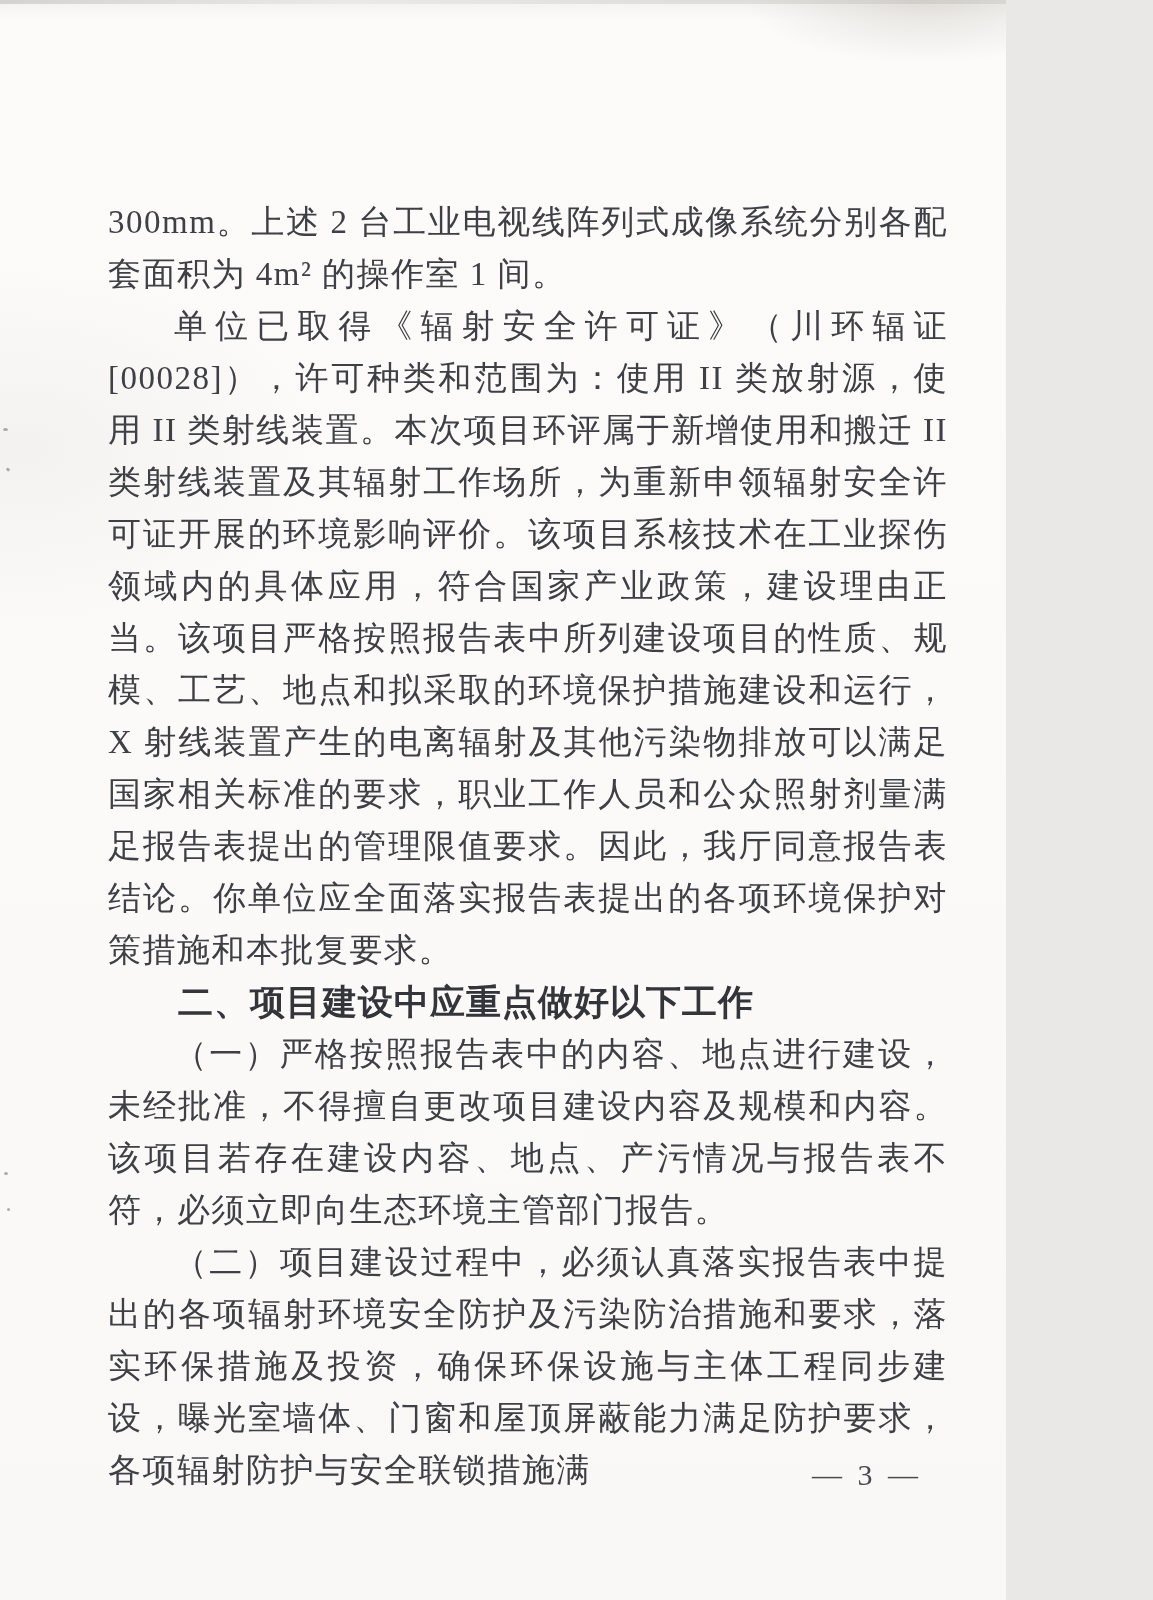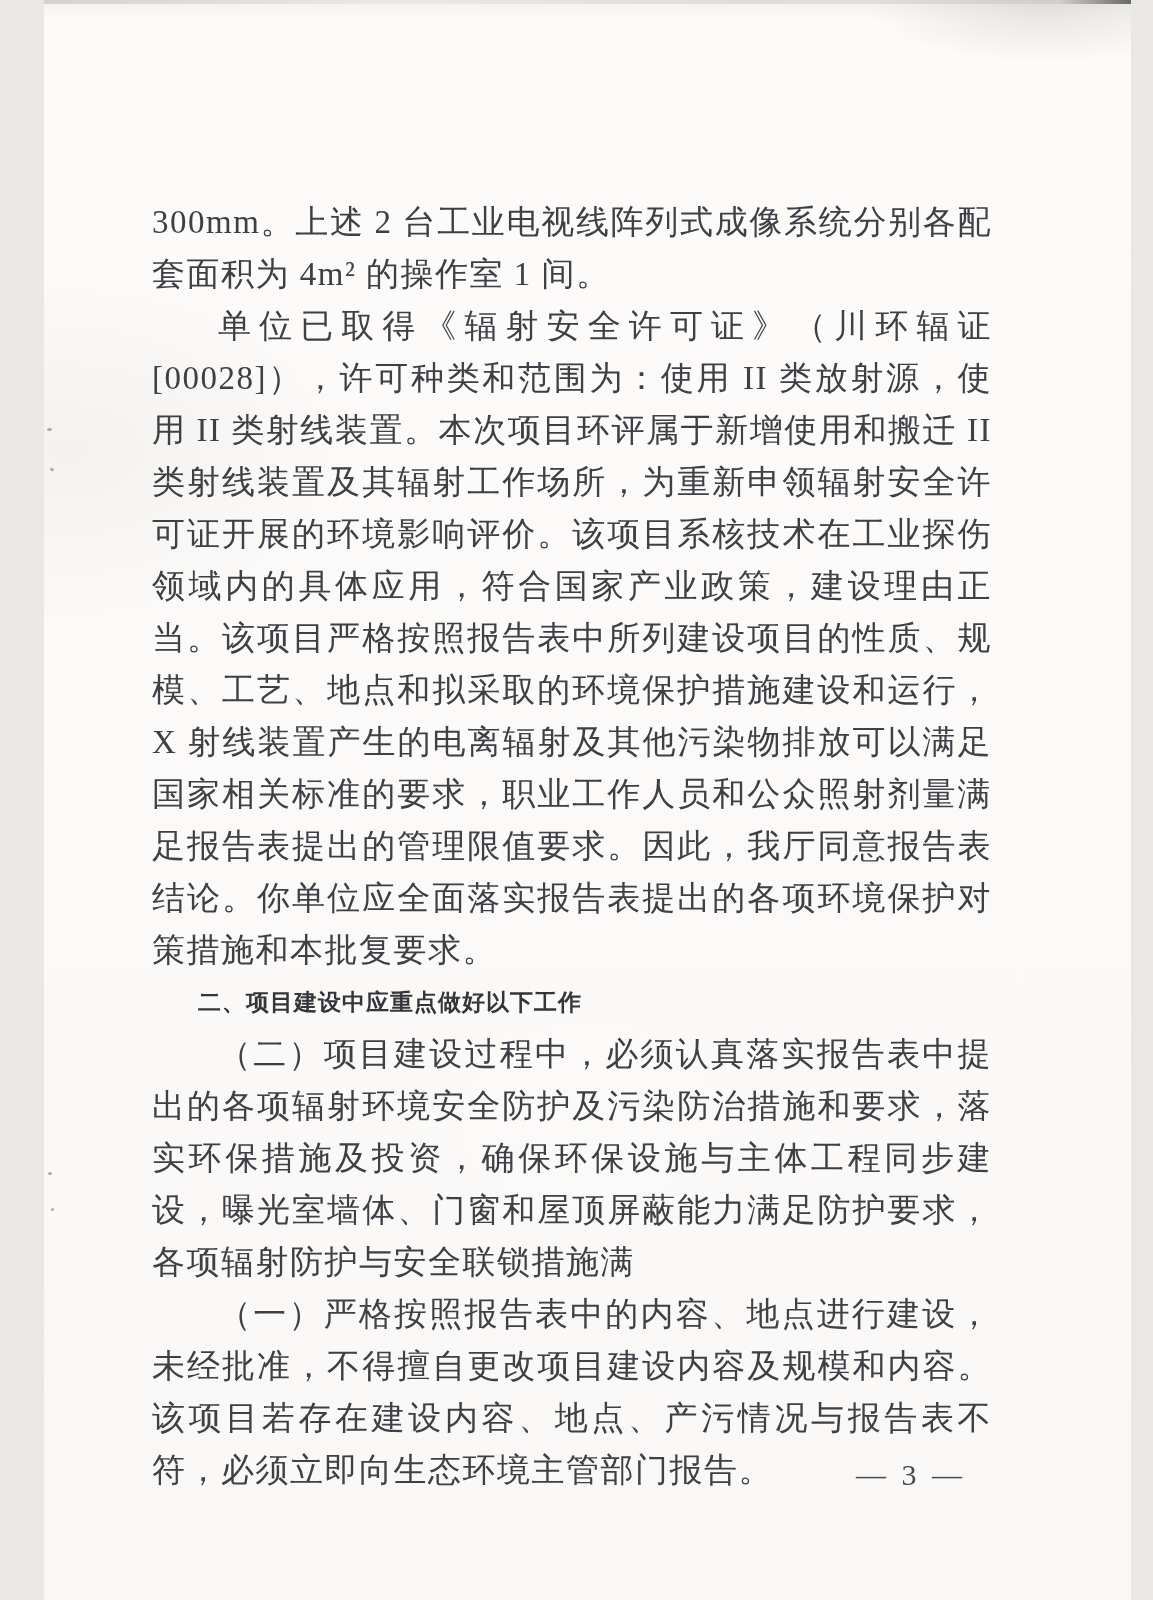--- a/index.html
+++ b/index.html
@@ -9,29 +9,28 @@
   body {
     width: 1153px;
     height: 1600px;
     overflow: hidden;
     background: #e9e8e6;
     font-family: "Liberation Serif", "DejaVu Serif", serif;
   }
   
   .page {
     position: relative;
-    width: 1087px;
+    width: 1006px;
     height: 1600px;
     overflow: hidden;
     background:
       radial-gradient(260px 90px at 92% 0%, rgba(208,203,196,0.55), rgba(208,203,196,0) 70%),
       radial-gradient(420px 260px at 2% 28%, rgba(214,212,208,0.22), rgba(214,212,208,0) 70%),
       radial-gradient(380px 300px at 50% 70%, rgba(250,250,249,0.8), rgba(250,250,249,0) 75%),
       linear-gradient(180deg, #f2f1ef 0%, #fcfbfa 1.2%, #fbfaf8 45%, #f9f8f6 100%);
-    margin-left: 44px;
   }
   
   .top-edge {
     position: absolute;
     top: 0; left: 0;
     width: 1153px; height: 4px;
     background: linear-gradient(90deg,
       rgba(140,138,134,0.30) 0%,
       rgba(170,167,162,0.12) 30%,
       rgba(150,148,144,0.22) 60%,
@@ -73,21 +72,21 @@
   }
   .para {
     margin: 0;
     text-indent: 2em;
   }
   .para.no-indent {
     text-indent: 0;
   }
   .heading {
     margin: 0;
-    font-size: 23px;
+    font-size: 35px;
     line-height: 52px;
     font-weight: 700;
     text-indent: 2em;
     color: #34353a;
     font-family: "Liberation Sans", "DejaVu Sans", sans-serif;
     letter-spacing: 1px;
   }
   .page-number {
     position: absolute;
     left: 812px;
@@ -107,19 +106,19 @@
   <div class="fold-line"></div>
   <div class="speck s1"></div>
   <div class="speck s2"></div>
   <div class="speck s3"></div>
   <div class="speck s4"></div>
 
   <div class="content">
     <p class="para no-indent">300mm。上述 2 台工业电视线阵列式成像系统分别各配套面积为 4m² 的操作室 1 间。</p>
     <p class="para">单位已取得《辐射安全许可证》（川环辐证[00028]），许可种类和范围为：使用 II 类放射源，使用 II 类射线装置。本次项目环评属于新增使用和搬迁 II 类射线装置及其辐射工作场所，为重新申领辐射安全许可证开展的环境影响评价。该项目系核技术在工业探伤领域内的具体应用，符合国家产业政策，建设理由正当。该项目严格按照报告表中所列建设项目的性质、规模、工艺、地点和拟采取的环境保护措施建设和运行，X 射线装置产生的电离辐射及其他污染物排放可以满足国家相关标准的要求，职业工作人员和公众照射剂量满足报告表提出的管理限值要求。因此，我厅同意报告表结论。你单位应全面落实报告表提出的各项环境保护对策措施和本批复要求。</p>
     <h2 class="heading">二、项目建设中应重点做好以下工作</h2>
+    <p class="para">（一）严格按照报告表中的内容、地点进行建设，未经批准，不得擅自更改项目建设内容及规模和内容。该项目若存在建设内容、地点、产污情况与报告表不符，必须立即向生态环境主管部门报告。</p>
     <p class="para">（二）项目建设过程中，必须认真落实报告表中提出的各项辐射环境安全防护及污染防治措施和要求，落实环保措施及投资，确保环保设施与主体工程同步建设，曝光室墙体、门窗和屋顶屏蔽能力满足防护要求，各项辐射防护与安全联锁措施满</p>
-    <p class="para">（一）严格按照报告表中的内容、地点进行建设，未经批准，不得擅自更改项目建设内容及规模和内容。该项目若存在建设内容、地点、产污情况与报告表不符，必须立即向生态环境主管部门报告。</p>
   </div>
 
   <div class="page-number">— 3 —</div>
 
 </div>
 
 </body></html>

